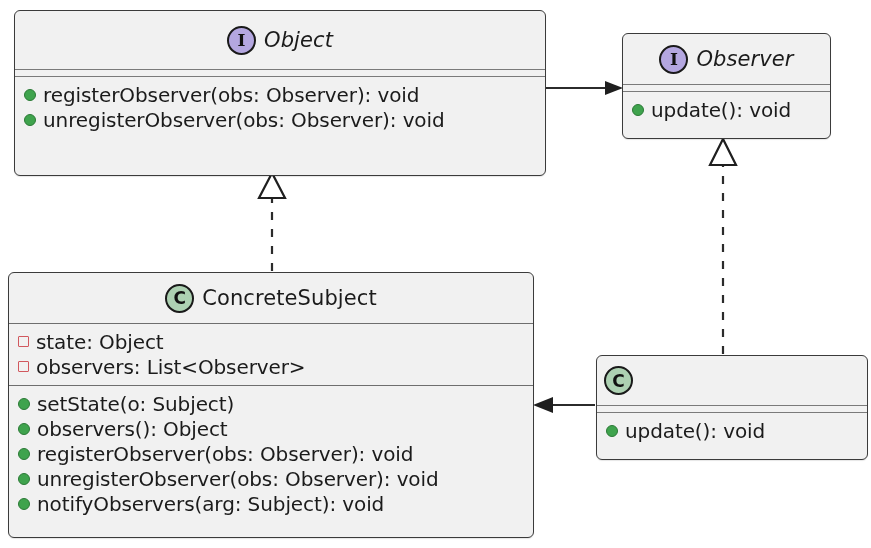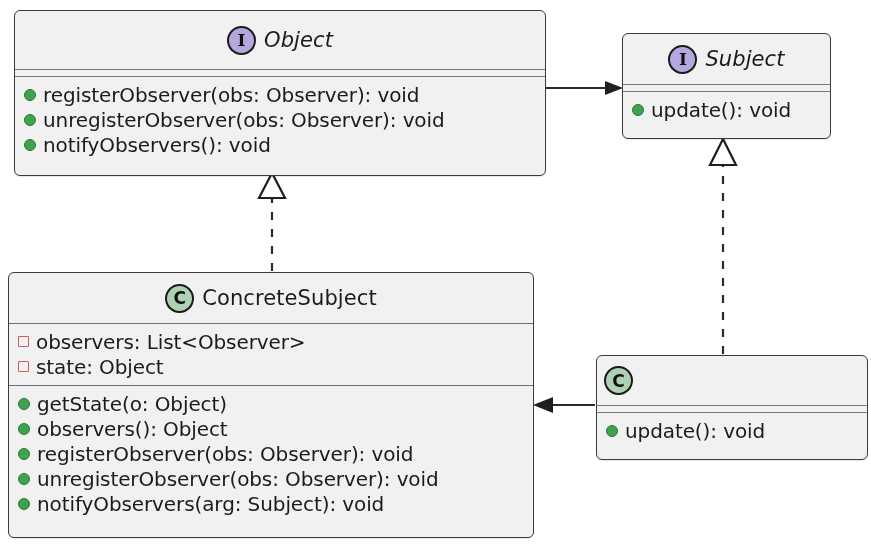--- a/index.html
+++ b/index.html
@@ -129,62 +129,58 @@
     <div class="sep-double"></div>
     <div class="uml-section">
       <div class="member">
         <span class="marker marker-public-circle"></span>
         <span class="member-text">registerObserver(obs: Observer): void</span>
       </div>
       <div class="member">
         <span class="marker marker-public-circle"></span>
         <span class="member-text">unregisterObserver(obs: Observer): void</span>
       </div>
-      <div class="member">
-        <span class="marker marker-public-circle"></span>
-        <span class="member-text">notifyObservers(): void</span>
-      </div>
     </div>
   </div>
 
   <div class="uml-box" style="left:622px;top:33px;width:209px;height:106px;">
     <div class="uml-title" style="height:50px;">
       <span class="badge badge-interface">I</span>
-      <span class="uml-title-text italic">Subject</span>
+      <span class="uml-title-text italic">Observer</span>
     </div>
     <div class="sep-double"></div>
     <div class="uml-section">
       <div class="member">
         <span class="marker marker-public-circle"></span>
         <span class="member-text">update(): void</span>
       </div>
     </div>
   </div>
 
   <div class="uml-box" style="left:8px;top:272px;width:526px;height:266px;">
     <div class="uml-title" style="height:50px;">
       <span class="badge badge-class">C</span>
       <span class="uml-title-text">ConcreteSubject</span>
     </div>
     <div class="sep-single"></div>
     <div class="uml-section">
       <div class="member">
         <span class="marker marker-private-square"></span>
+        <span class="member-text">state: Object</span>
+      </div>
+      <div class="member">
+        <span class="marker marker-private-square"></span>
         <span class="member-text">observers: List&lt;Observer&gt;</span>
       </div>
-      <div class="member">
-        <span class="marker marker-private-square"></span>
-        <span class="member-text">state: Object</span>
-      </div>
     </div>
     <div class="sep-single"></div>
     <div class="uml-section">
       <div class="member">
         <span class="marker marker-public-circle"></span>
-        <span class="member-text">getState(o: Object)</span>
+        <span class="member-text">setState(o: Subject)</span>
       </div>
       <div class="member">
         <span class="marker marker-public-circle"></span>
         <span class="member-text">observers(): Object</span>
       </div>
       <div class="member">
         <span class="marker marker-public-circle"></span>
         <span class="member-text">registerObserver(obs: Observer): void</span>
       </div>
       <div class="member">

